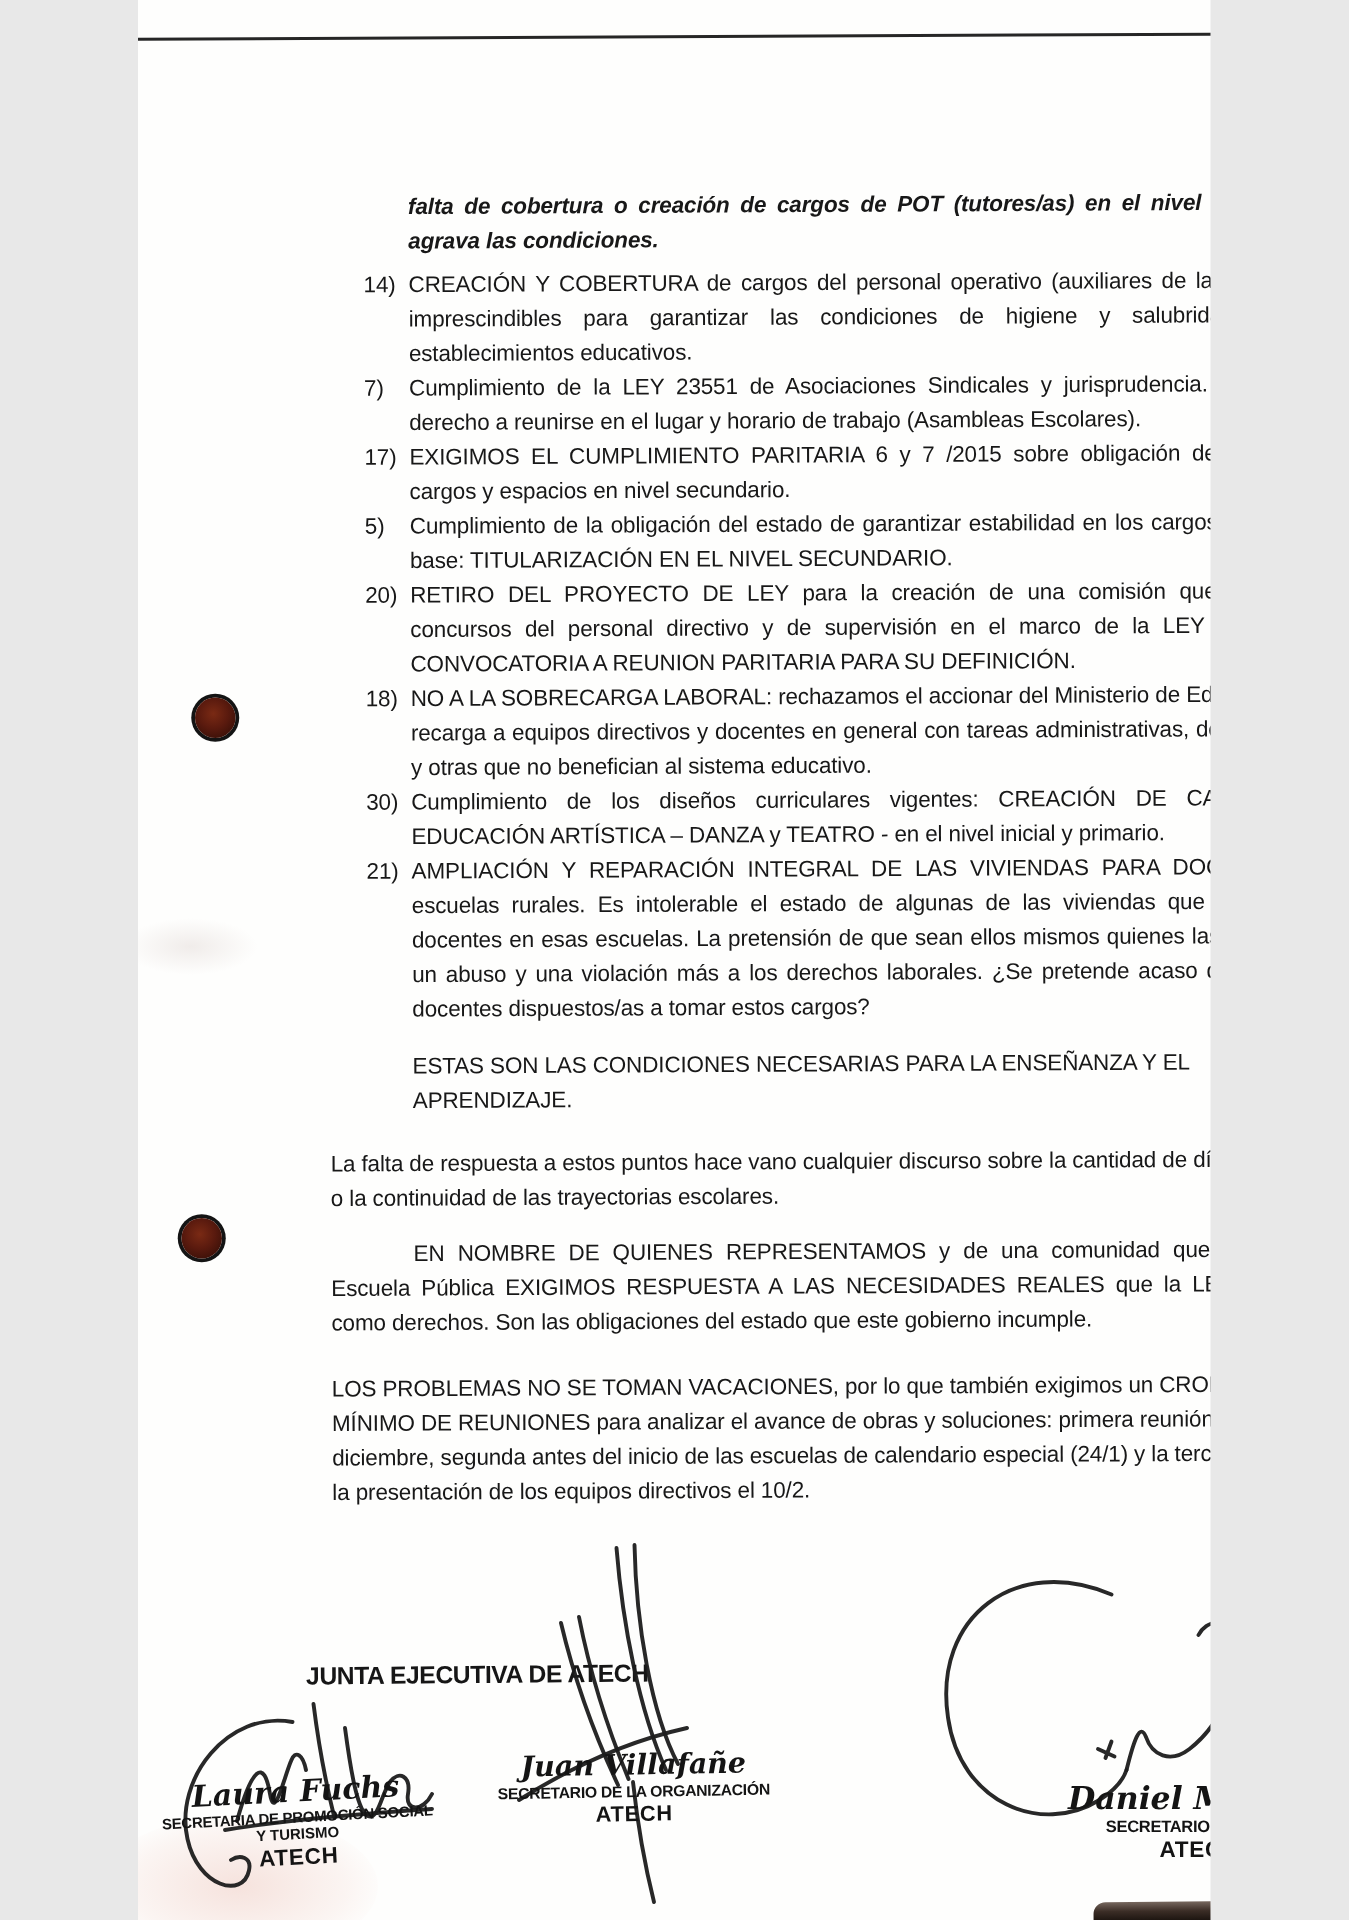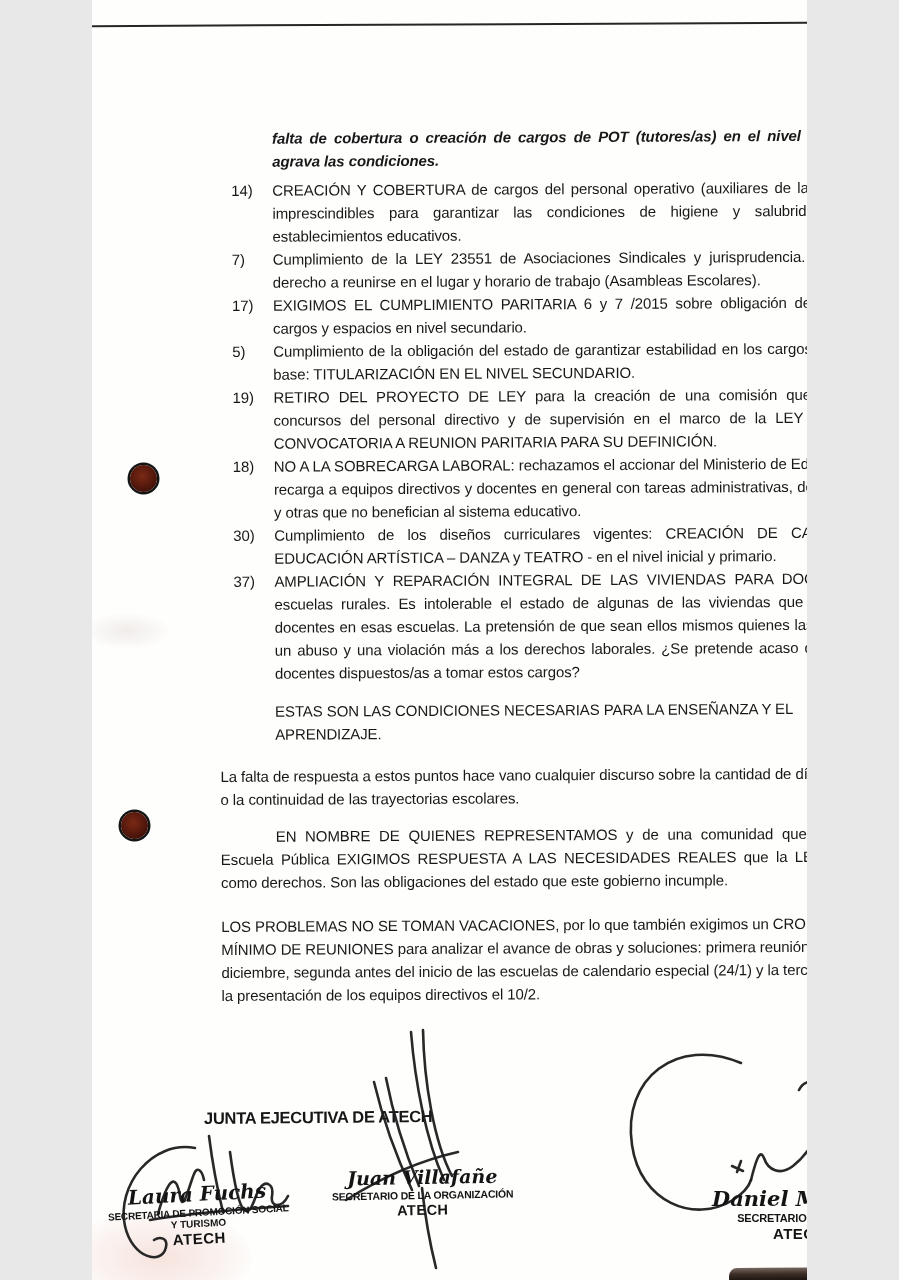--- a/index.html
+++ b/index.html
@@ -24,21 +24,21 @@
     color:#181818;
   }
   .cont-line{
     margin:0 0 6px 55px;
     font-style:italic;
     font-weight:bold;
     text-align:justify;
   }
   .demands{margin:0;padding:0;list-style:none;}
   .item{position:relative;padding-left:55px;text-align:justify;margin:0;}
-  .item .num{position:absolute;left:14px;top:0;}
+  .item .num{position:absolute;left:25px;top:0;}
   .statement{margin:15px 0 0 55px;}
   .para{margin:0;}
   .para1{margin-top:19px;}
   .para2{margin-top:14px;text-indent:55px;text-align:justify;}
   .para3{margin-top:21px;}
 
   
   .scan-top-line{
     position:absolute;left:-4px;top:23px;width:910px;height:2.4px;
     background:#262626;
@@ -130,33 +130,33 @@
       </li>
       <li class="item">
         <span class="num">17)</span>
         <span>EXIGIMOS EL CUMPLIMIENTO PARITARIA 6 y 7 /2015 sobre obligación de nomenclar cargos y espacios en nivel secundario.</span>
       </li>
       <li class="item">
         <span class="num">5)</span>
         <span>Cumplimiento de la obligación del estado de garantizar estabilidad en los cargos y horas de base: TITULARIZACIÓN EN EL NIVEL SECUNDARIO.</span>
       </li>
       <li class="item">
-        <span class="num">19)</span>
+        <span class="num">20)</span>
         <span>RETIRO DEL PROYECTO DE LEY para la creación de una comisión que defina los concursos del personal directivo y de supervisión en el marco de la LEY VIII Nº 38.  CONVOCATORIA A REUNION PARITARIA PARA SU DEFINICIÓN.</span>
       </li>
       <li class="item">
         <span class="num">18)</span>
         <span>NO A LA SOBRECARGA LABORAL: rechazamos el accionar del Ministerio de Educación que recarga a equipos directivos y docentes en general con tareas administrativas, de estadística y otras que no benefician al sistema educativo.</span>
       </li>
       <li class="item">
         <span class="num">30)</span>
         <span>Cumplimiento de los diseños curriculares vigentes: CREACIÓN DE CARGOS DE EDUCACIÓN ARTÍSTICA – DANZA y TEATRO - en el nivel inicial y primario.</span>
       </li>
       <li class="item">
-        <span class="num">37)</span>
+        <span class="num">21)</span>
         <span>AMPLIACIÓN Y REPARACIÓN INTEGRAL DE LAS VIVIENDAS PARA DOCENTES en escuelas rurales. Es intolerable el estado de algunas de las viviendas que deben usar docentes en esas escuelas. La pretensión de que sean ellos mismos quienes las reparen es un abuso y una violación más a los derechos laborales. ¿Se pretende acaso que no haya docentes dispuestos/as a tomar estos cargos?</span>
       </li>
     </ol>
 
     <p class="statement">ESTAS SON LAS CONDICIONES NECESARIAS PARA LA ENSEÑANZA Y EL APRENDIZAJE.</p>
     <p class="para para1">La falta de respuesta a estos puntos hace vano cualquier discurso sobre la cantidad de días de clase o la continuidad de las trayectorias escolares.</p>
     <p class="para para2">EN NOMBRE DE QUIENES REPRESENTAMOS  y de una comunidad que necesita la Escuela Pública EXIGIMOS  RESPUESTA A LAS NECESIDADES REALES que la LEY reconoce como derechos. Son las obligaciones del estado que este gobierno incumple.</p>
     <p class="para para3">LOS PROBLEMAS NO SE TOMAN VACACIONES, por lo que también exigimos  un CRONOGRAMA MÍNIMO DE REUNIONES para analizar el avance de obras y soluciones: primera reunión en diciembre, segunda antes del inicio de las escuelas de calendario especial (24/1) y la tercera antes de la presentación de los equipos directivos el 10/2.</p>
   </div>
 

